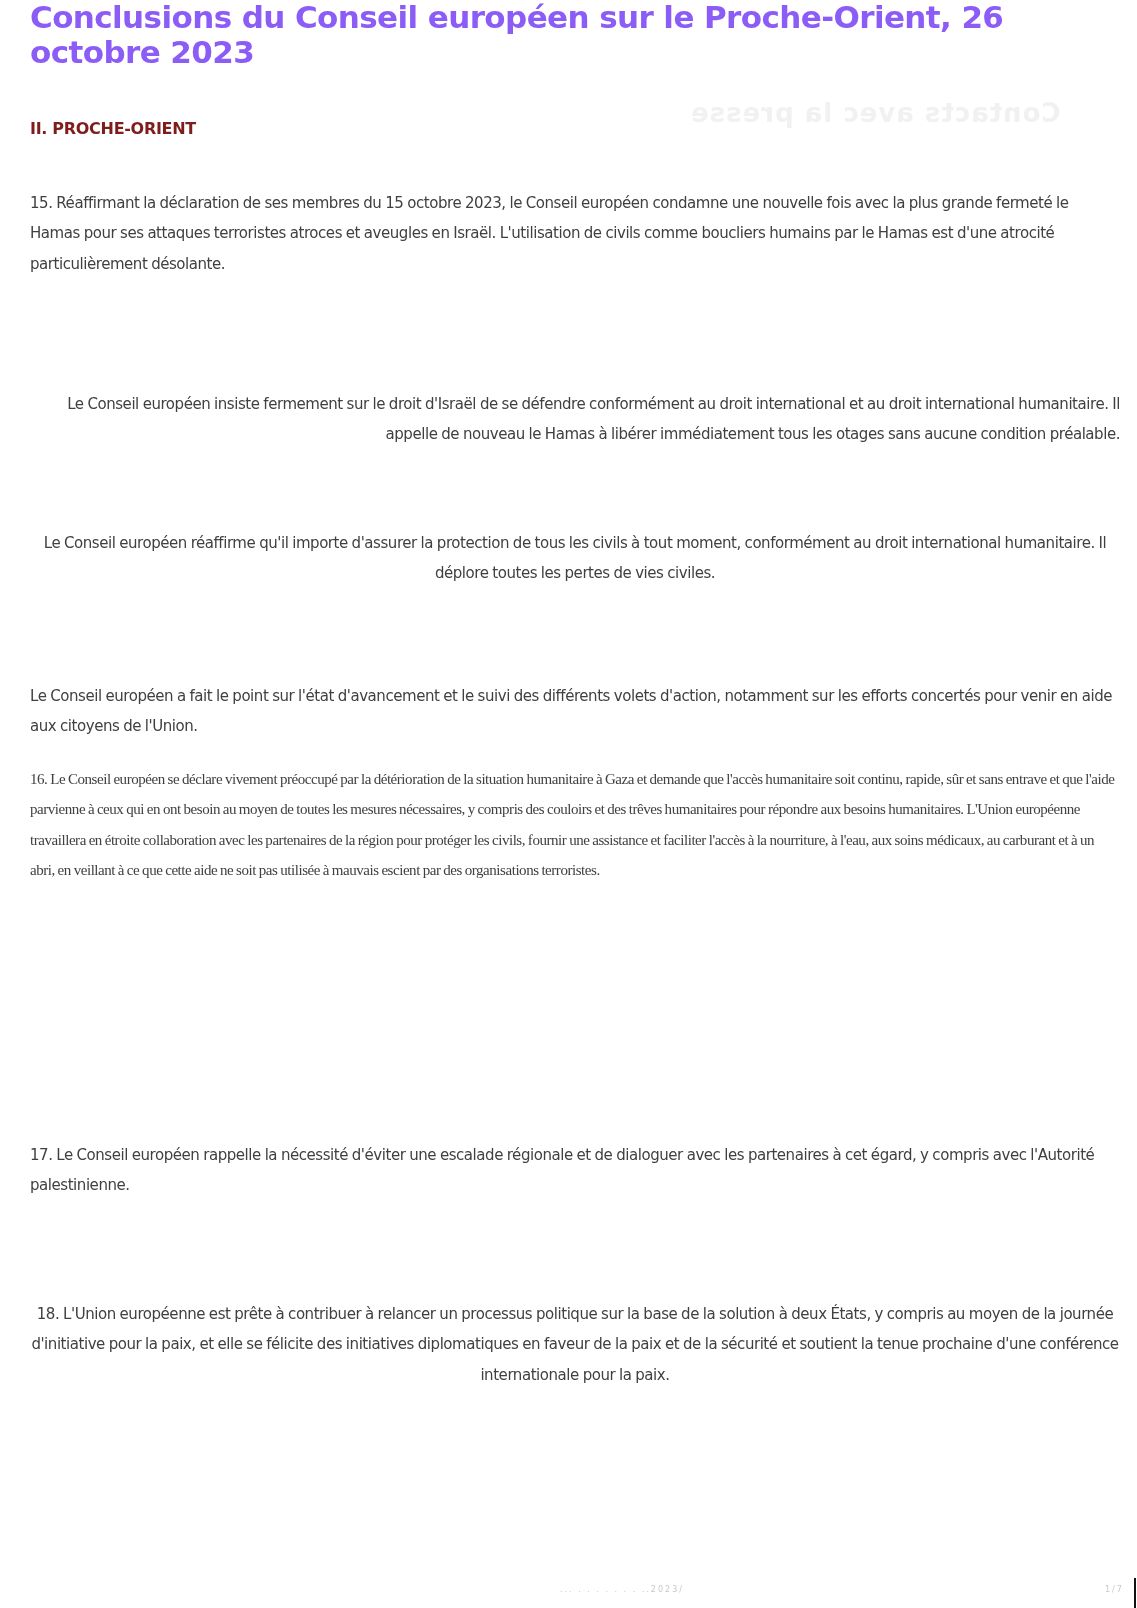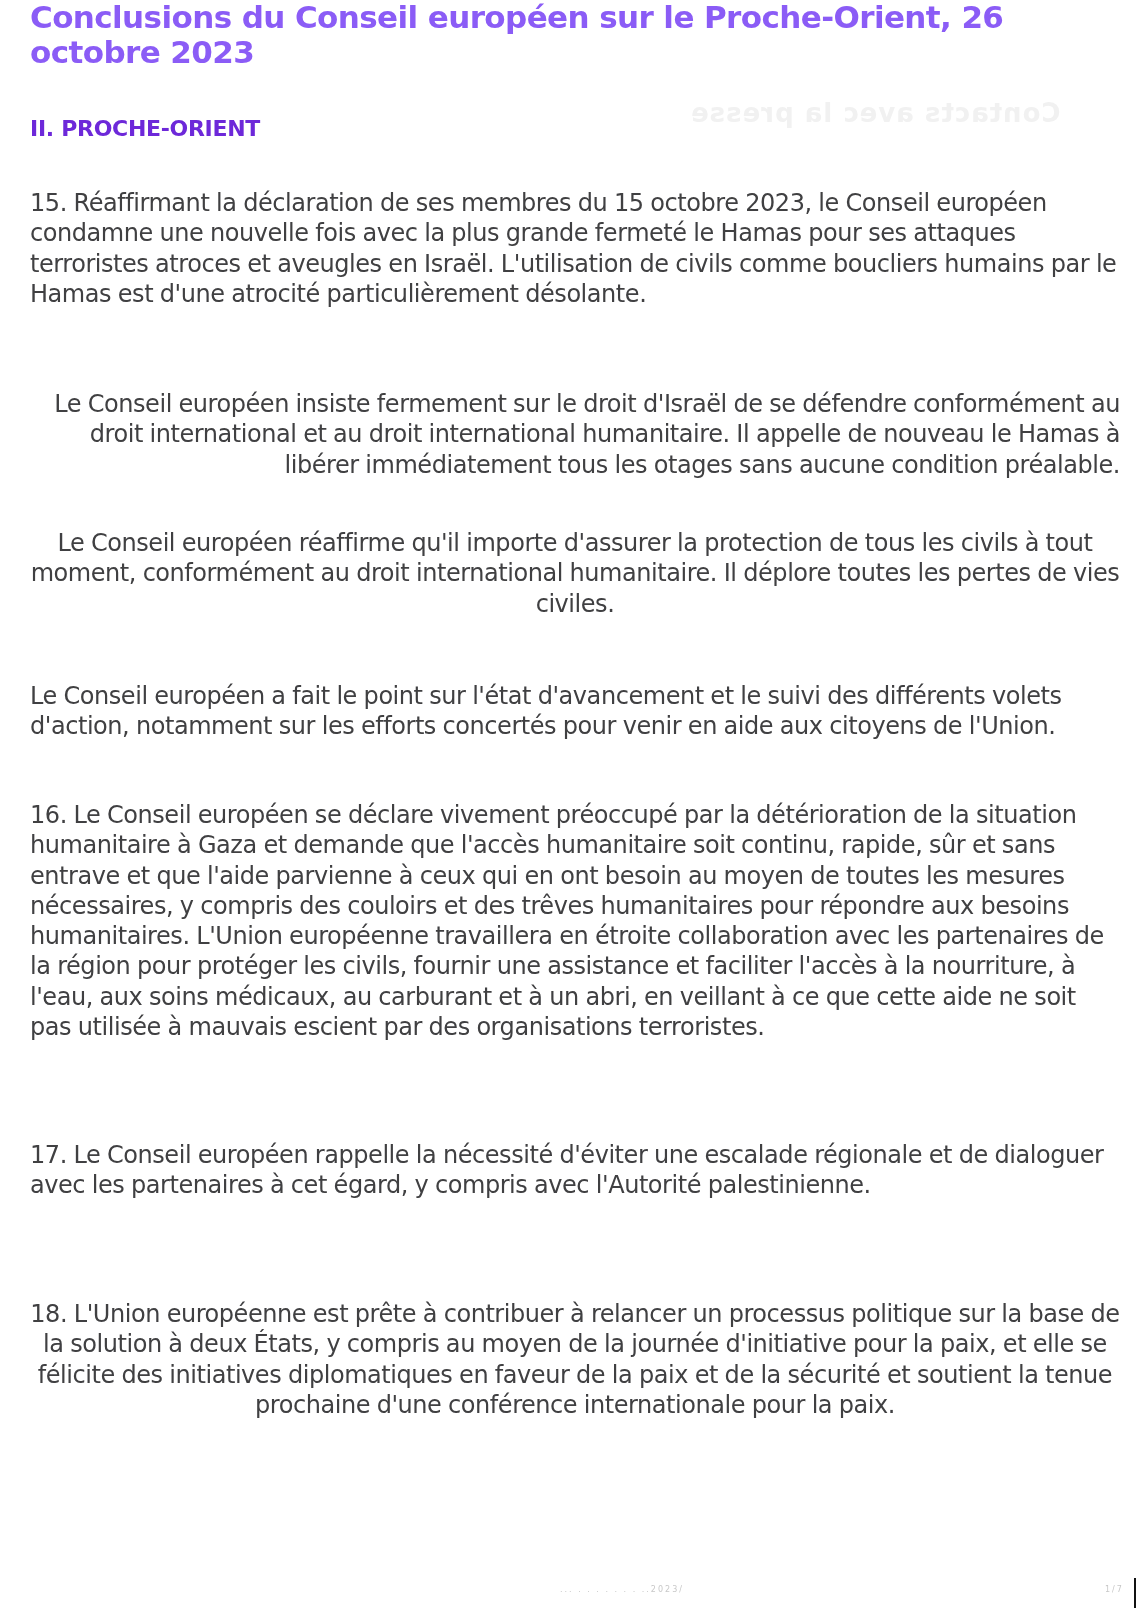--- a/index.html
+++ b/index.html
@@ -33,41 +33,41 @@
       line-height: 35px;
       letter-spacing: -0.6px;
       color: #8b5cf6;
     }
     .section {
       position: absolute;
       top: 117px;
       left: 0;
       margin: 0;
       font-weight: bold;
-      font-size: 22px;
+      font-size: 16px;
       line-height: 24px;
       letter-spacing: -0.3px;
-      color: #6d28d9;
+      color: #7f1d1d;
     }
     .para {
       position: absolute;
       left: 0;
       width: 1090px;
       margin: 0;
-      font-size: 24px;
+      font-size: 15px;
       line-height: 30.3px;
       letter-spacing: -0.45px;
       color: #404042;
       word-spacing: -0.5px;
     }
     #p1 { top: 188px; }
     #p2 { top: 389px; text-align: right; }
     #p3 { top: 528px; text-align: center; }
     #p4 { top: 681px; }
-    #p5 { top: 800px; }
+    #p5 { top: 764px; font-family: Liberation Serif, serif; }
     #p6 { top: 1140px; }
     #p7 { top: 1299px; text-align: center; }
 
     
     .bleed {
       position: absolute;
       left: 690px;
       top: 98px;
       font-size: 26px;
       font-weight: bold;

